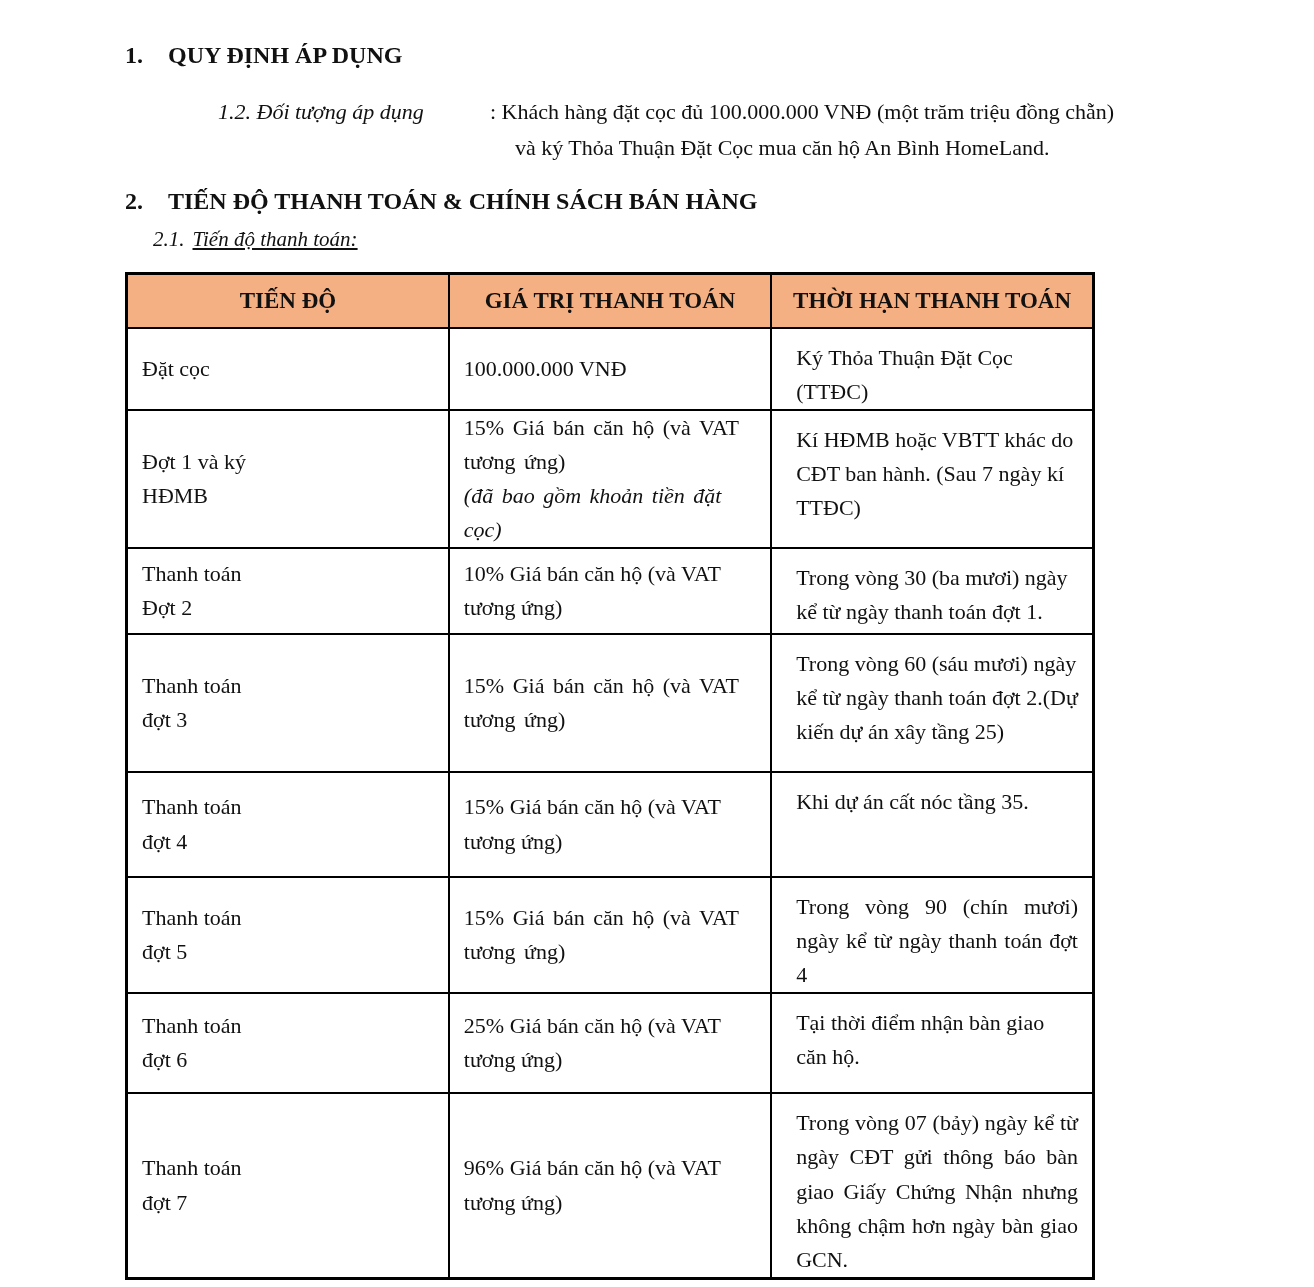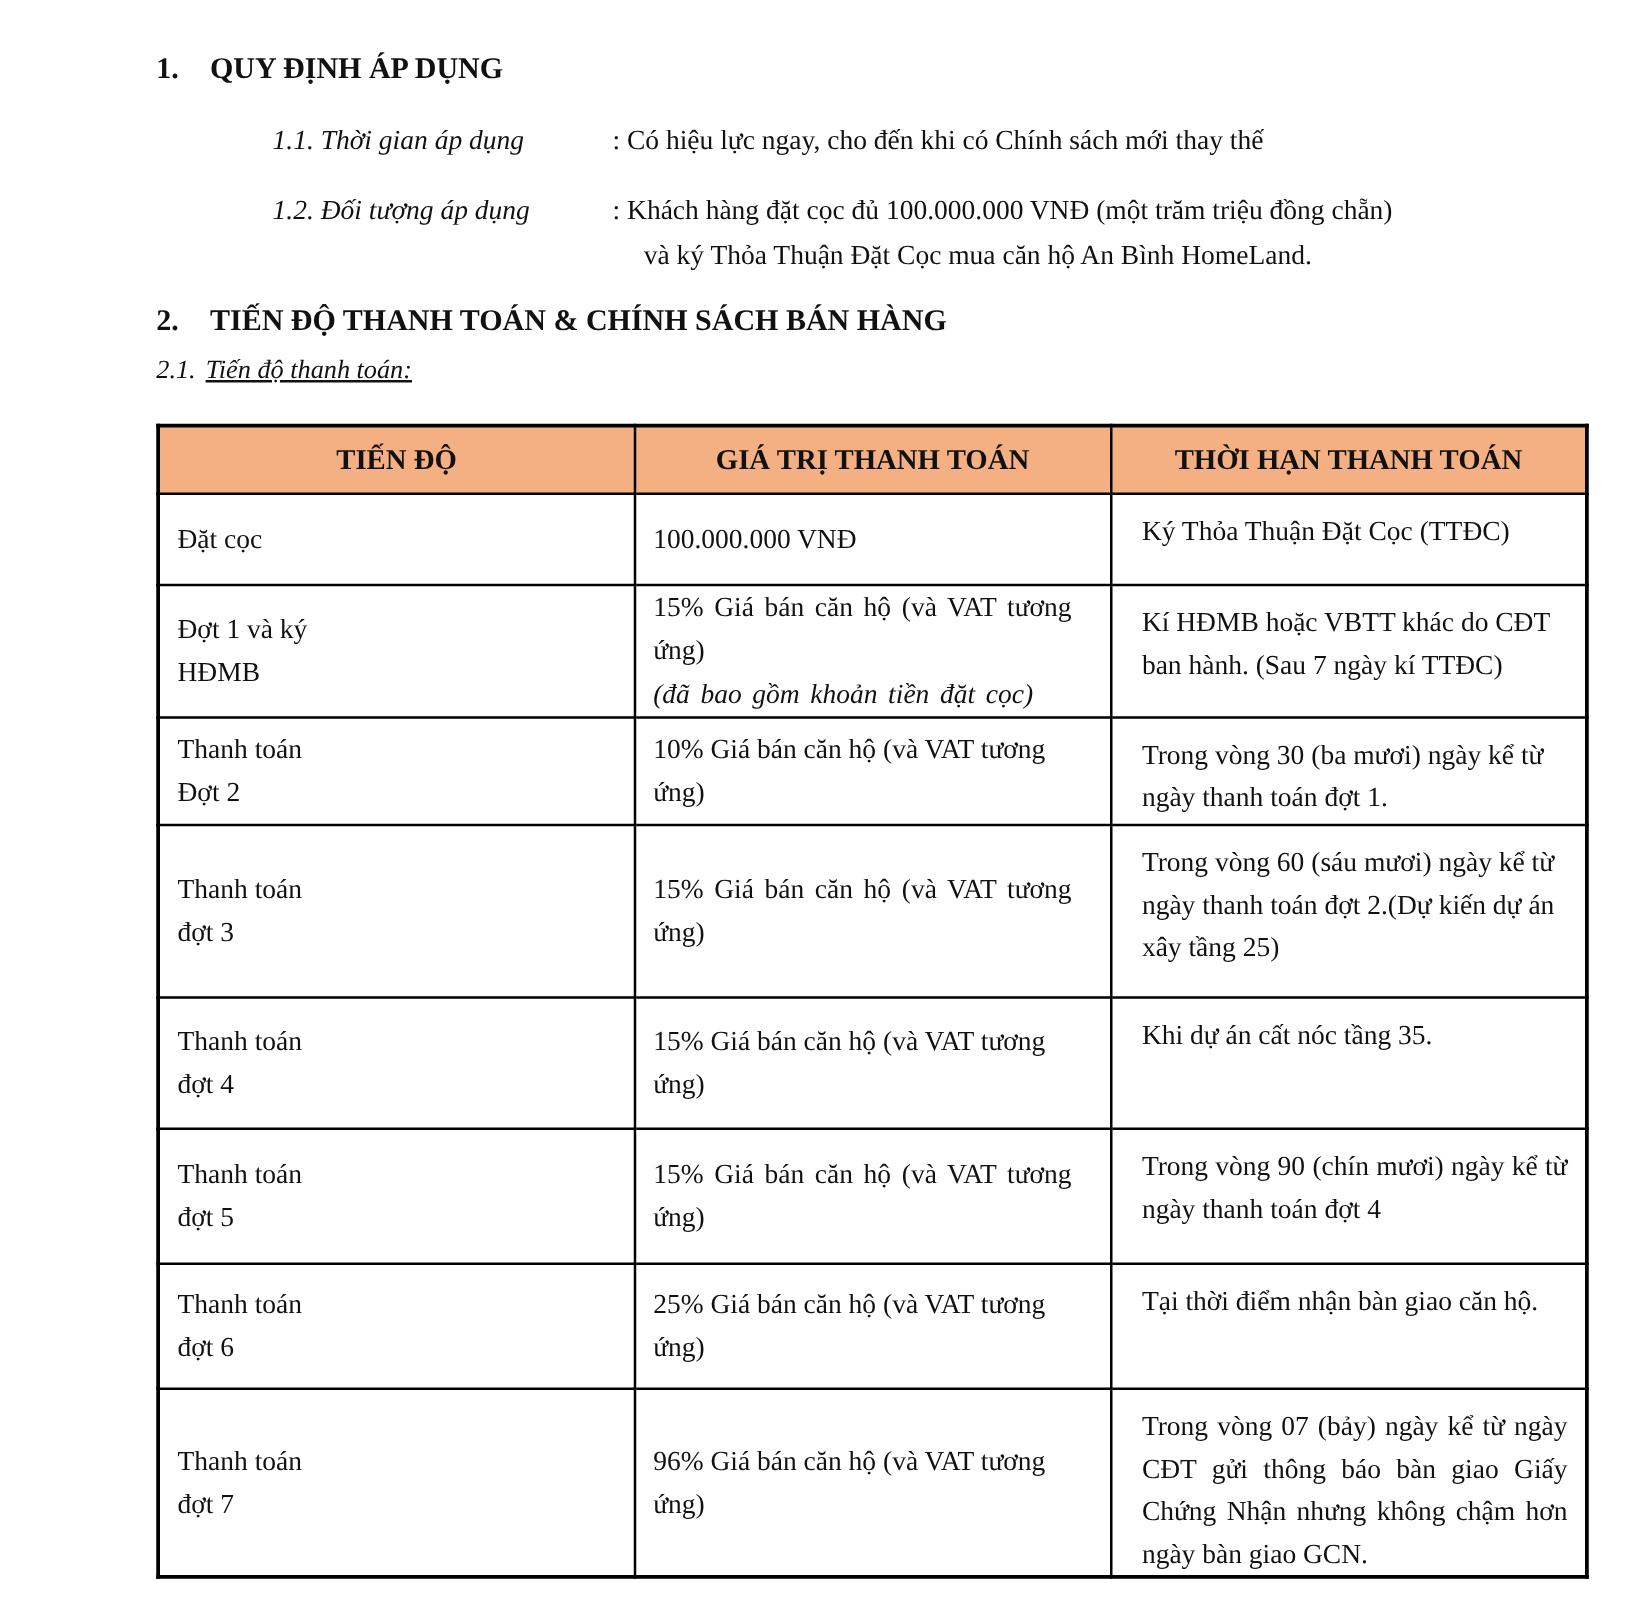--- a/index.html
+++ b/index.html
@@ -18,27 +18,27 @@
   .h1row{display:flex;font-weight:bold;font-size:24px;line-height:30px;}
   .hnum{width:43px;flex-shrink:0;}
 
   .item{display:flex;font-size:22px;line-height:28px;margin:28px 0 0 93px;}
   .ilabel{font-style:italic;width:272px;flex-shrink:0;}
   .itext-block{flex:1;}
   .line2{display:block;margin:8px 0 0 25px;}
 
   .h2gap{margin-top:24px;}
 
-  .sub{font-size:21px;font-style:italic;margin-top:10px;line-height:26px;}
+  .sub{font-size:21px;font-style:italic;margin-top:10px;line-height:26px;margin-left:28px;}
   .subnum{margin-right:8px;}
   .subtitle-underline{text-decoration:underline;}
 
   table.schedule{
-    border-collapse:collapse;table-layout:fixed;width:1146px;
-    margin-top:31px;border:3px solid var(--border);
+    border-collapse:collapse;table-layout:fixed;width:970px;
+    margin-top:20px;border:3px solid var(--border);
   }
   .schedule th,.schedule td{border:2px solid var(--border);}
   .schedule th{
     background:var(--header-bg);font-size:23px;font-weight:bold;
     height:54px;text-align:center;vertical-align:middle;padding:0 6px;
   }
   .schedule td{font-size:22px;line-height:1.55;padding:0 14px;}
   td.c1{vertical-align:middle;white-space:pre-line;width:168px;}
   td.c2{vertical-align:middle;width:477px;padding-right:20px;}
   td.c3{vertical-align:top;padding-top:12px;width:501px;padding-left:24px;}
@@ -57,24 +57,20 @@
 </head>
 <body>
 
 <div class="page">
 
   <div class="h1row">
     <span class="hnum">1.</span>
     <span class="htitle">QUY ĐỊNH ÁP DỤNG</span>
   </div>
 
-  <div class="item">
-    <span class="ilabel">1.1. Thời gian áp dụng</span>
-    <span class="itext">: Có hiệu lực ngay, cho đến khi có Chính sách mới thay thế</span>
-  </div>
 
   <div class="item">
     <span class="ilabel">1.2. Đối tượng áp dụng</span>
     <span class="itext-block">
       <span class="itext">: Khách hàng đặt cọc đủ 100.000.000 VNĐ (một trăm triệu đồng chẵn)</span>
       <span class="itext line2">và ký Thỏa Thuận Đặt Cọc mua căn hộ An Bình HomeLand.</span>
     </span>
   </div>
 
   <div class="h1row h2gap">

